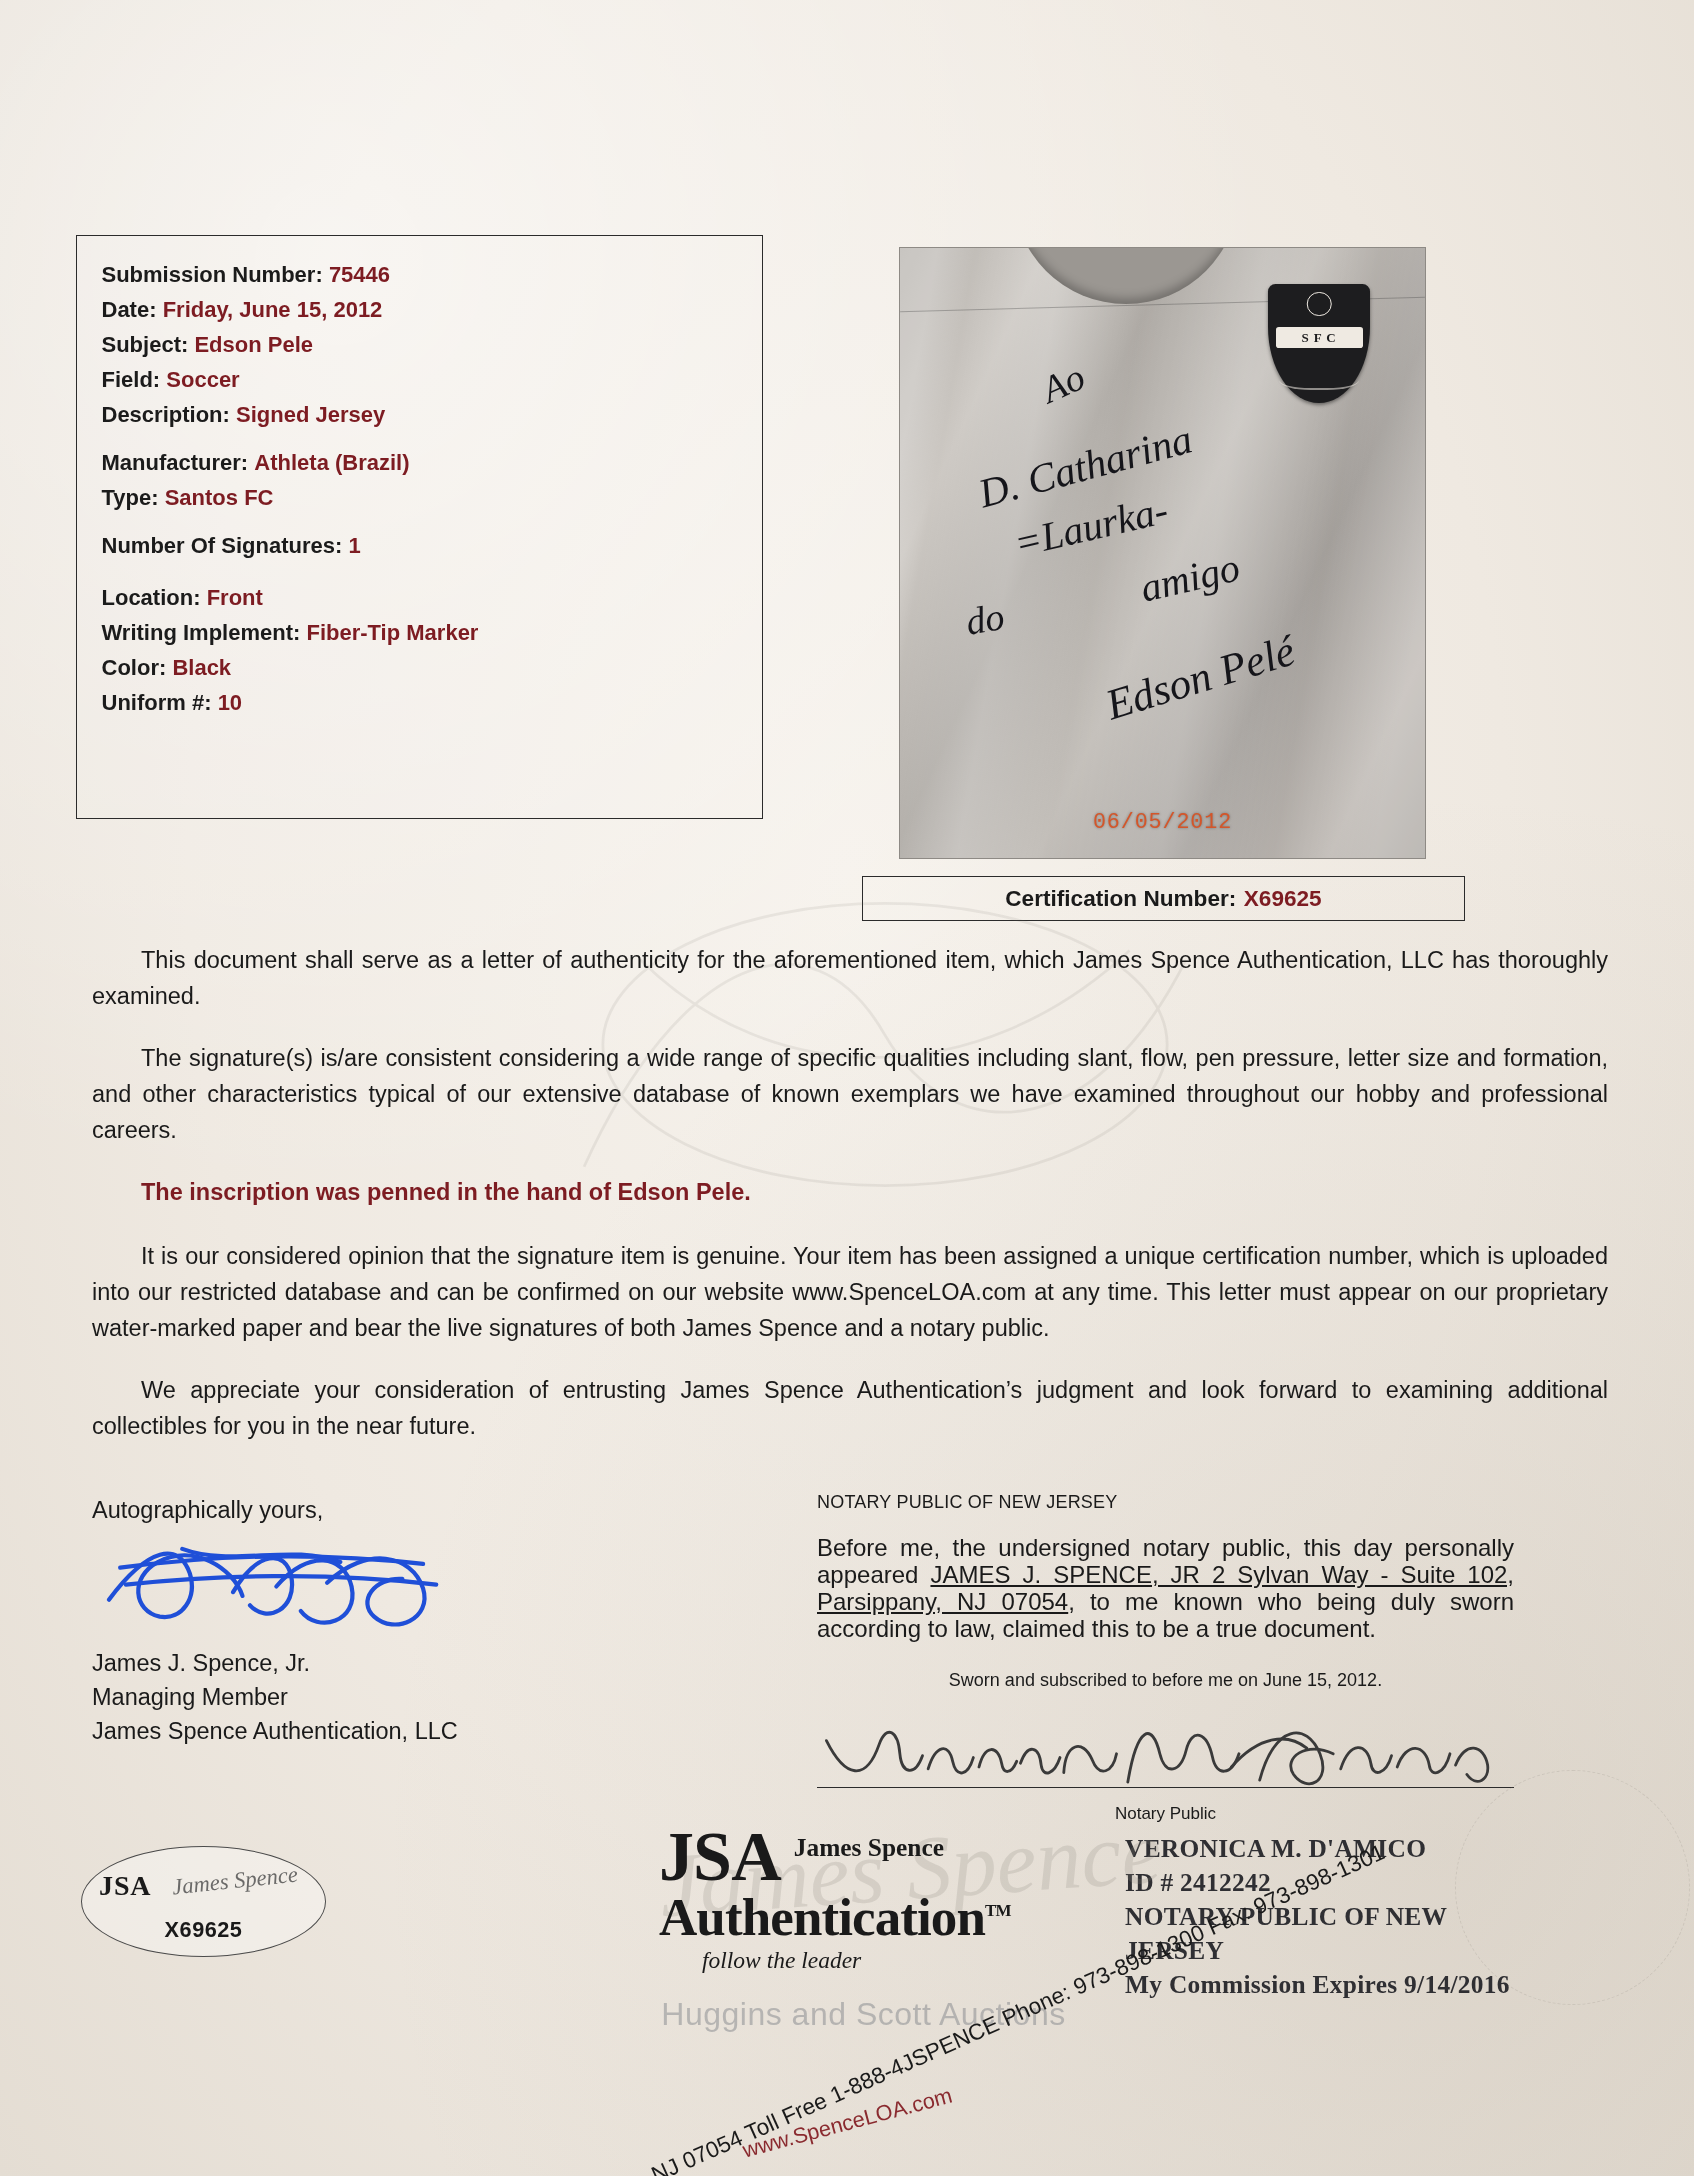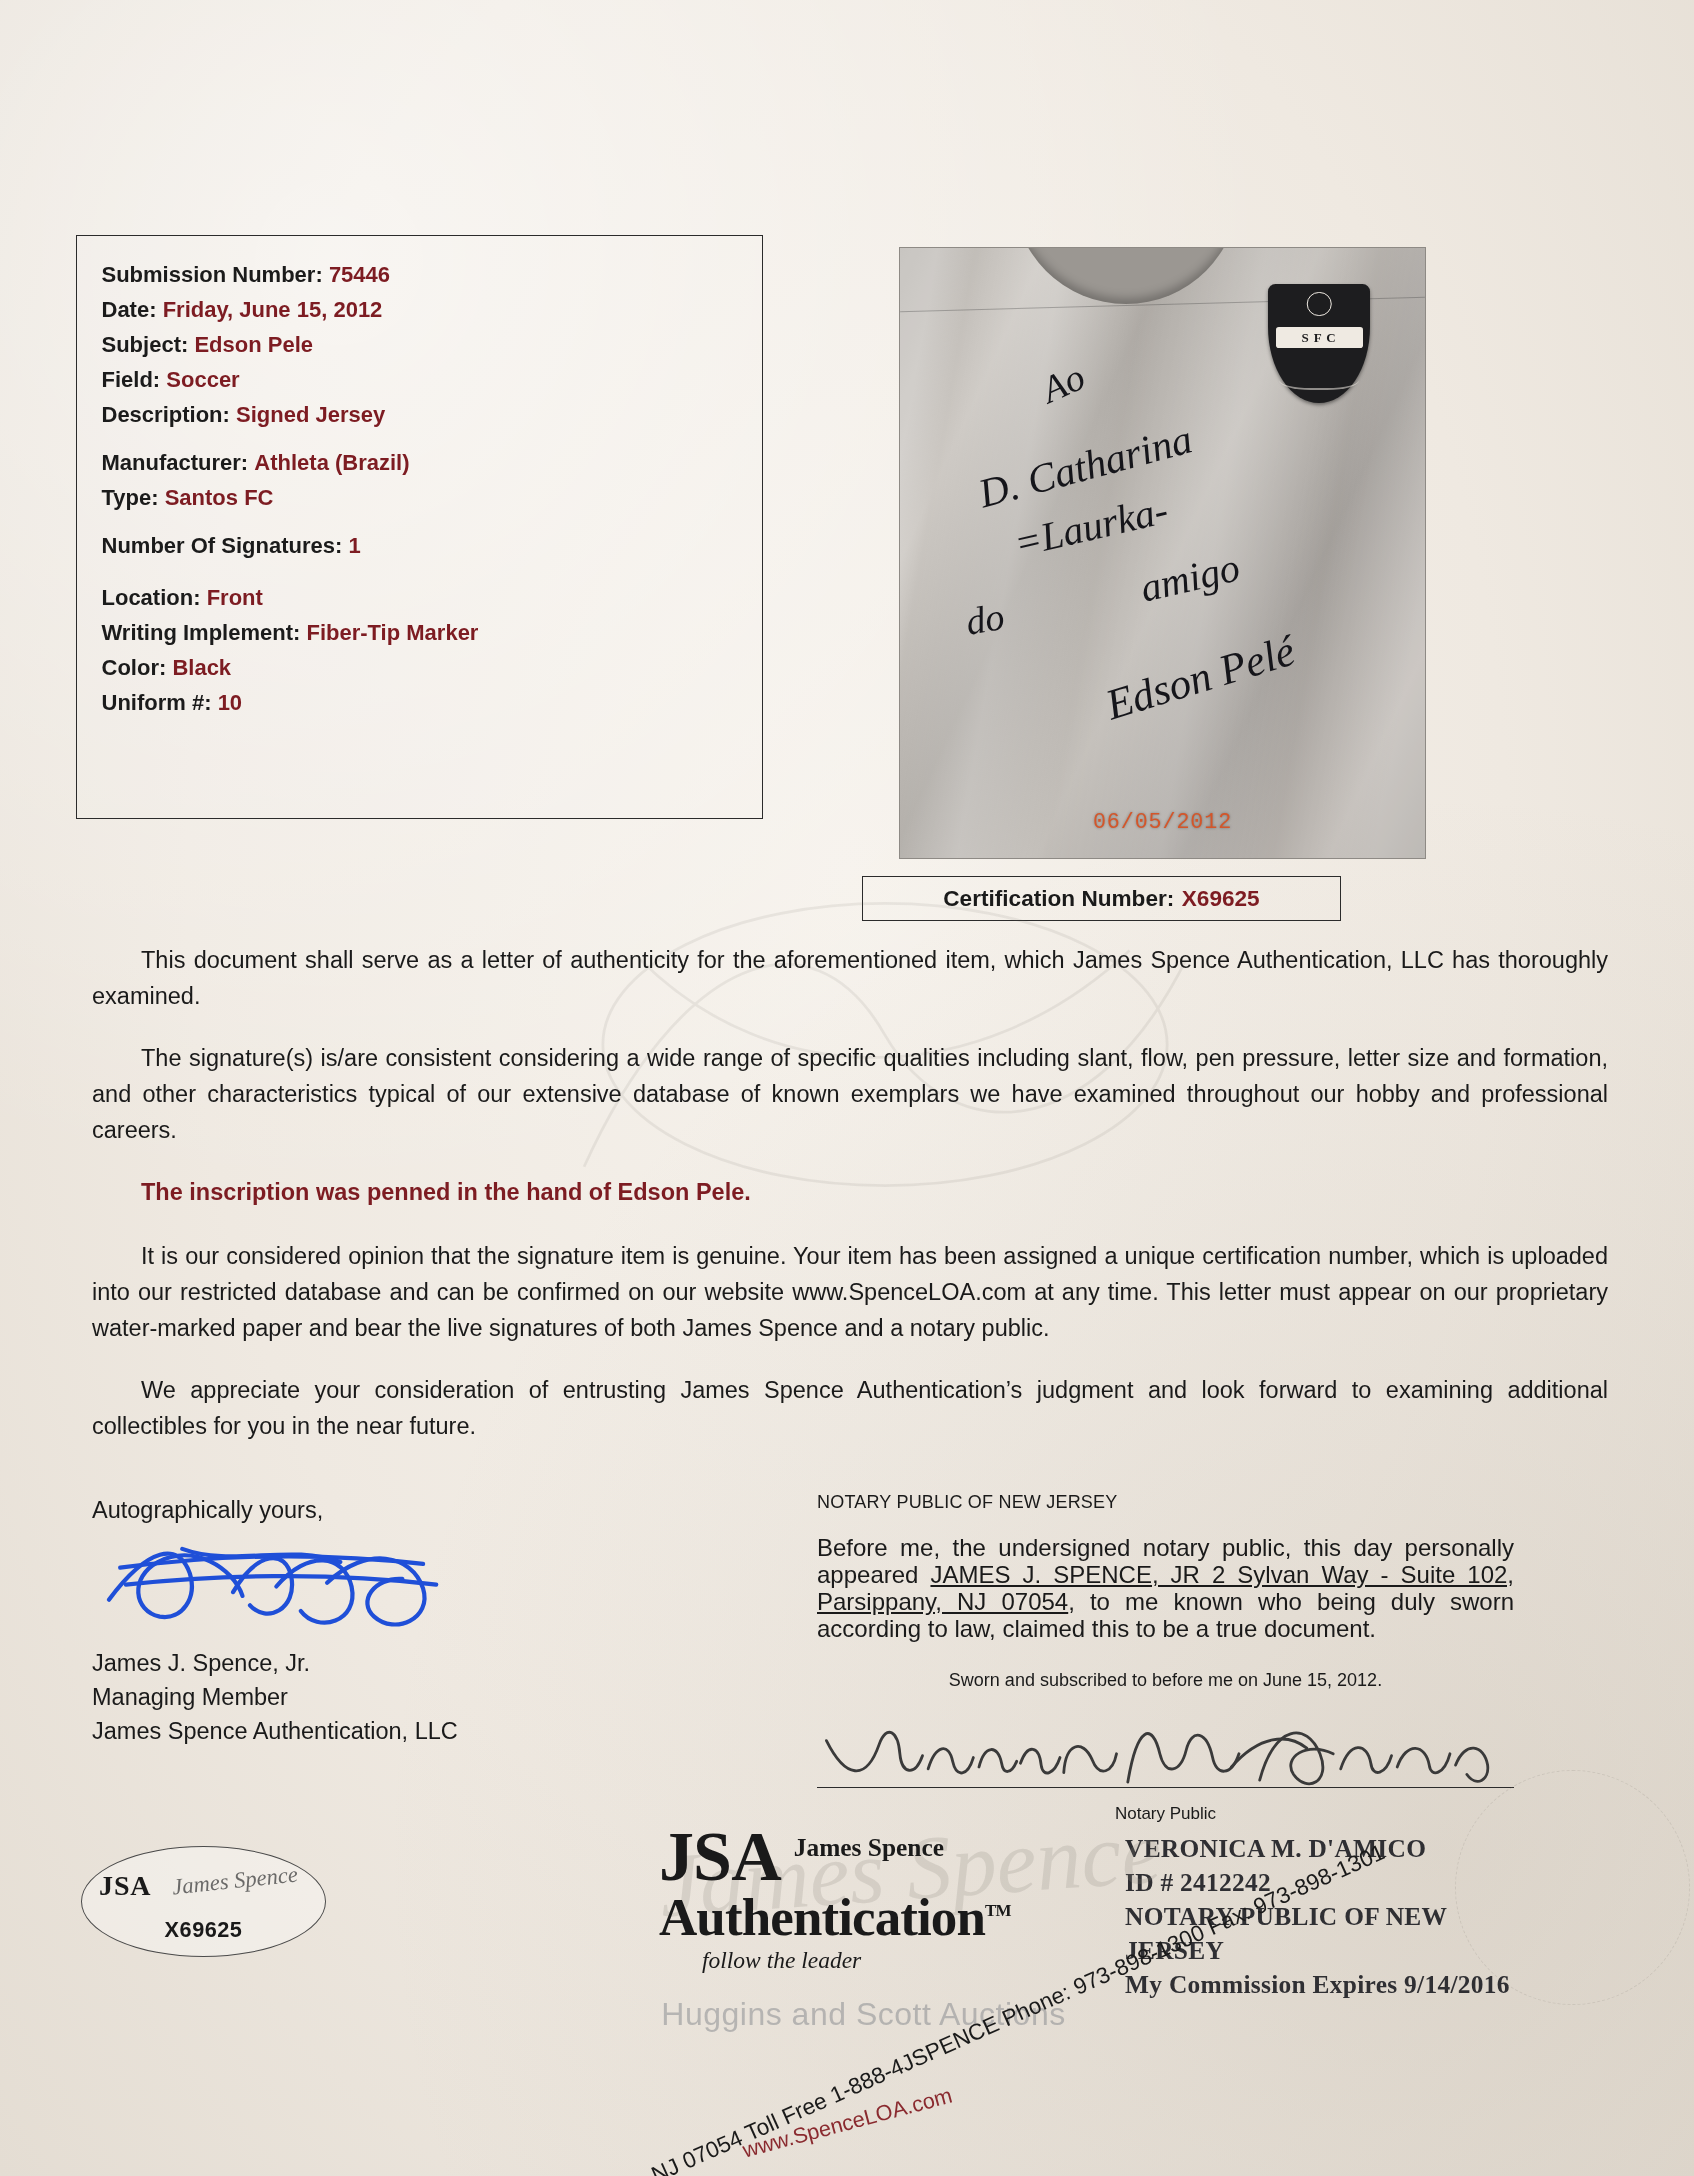--- a/index.html
+++ b/index.html
@@ -153,21 +153,21 @@
     font-family: "Liberation Mono", monospace;
     font-size: 21.7px;
     letter-spacing: 0.9px;
     text-shadow: 0 0 2.8px rgba(0,0,0,.35);
   }
 
   
   .cert-bar {
     position: absolute;
     left: 862px; top: 876px;
-    width: 479px; height: 45px;
+    width: 603px; height: 45px;
     border: 1.9px solid #2b2b2b;
     display: flex; align-items: center; justify-content: center;
     font-size: 22.6px; font-weight: bold;
   }
   .cert-bar .cv { color: #7d1c22; margin-left: 7.5px; }
 
   
   .body-text {
     position: absolute;
     left: 92px; top: 942px;

